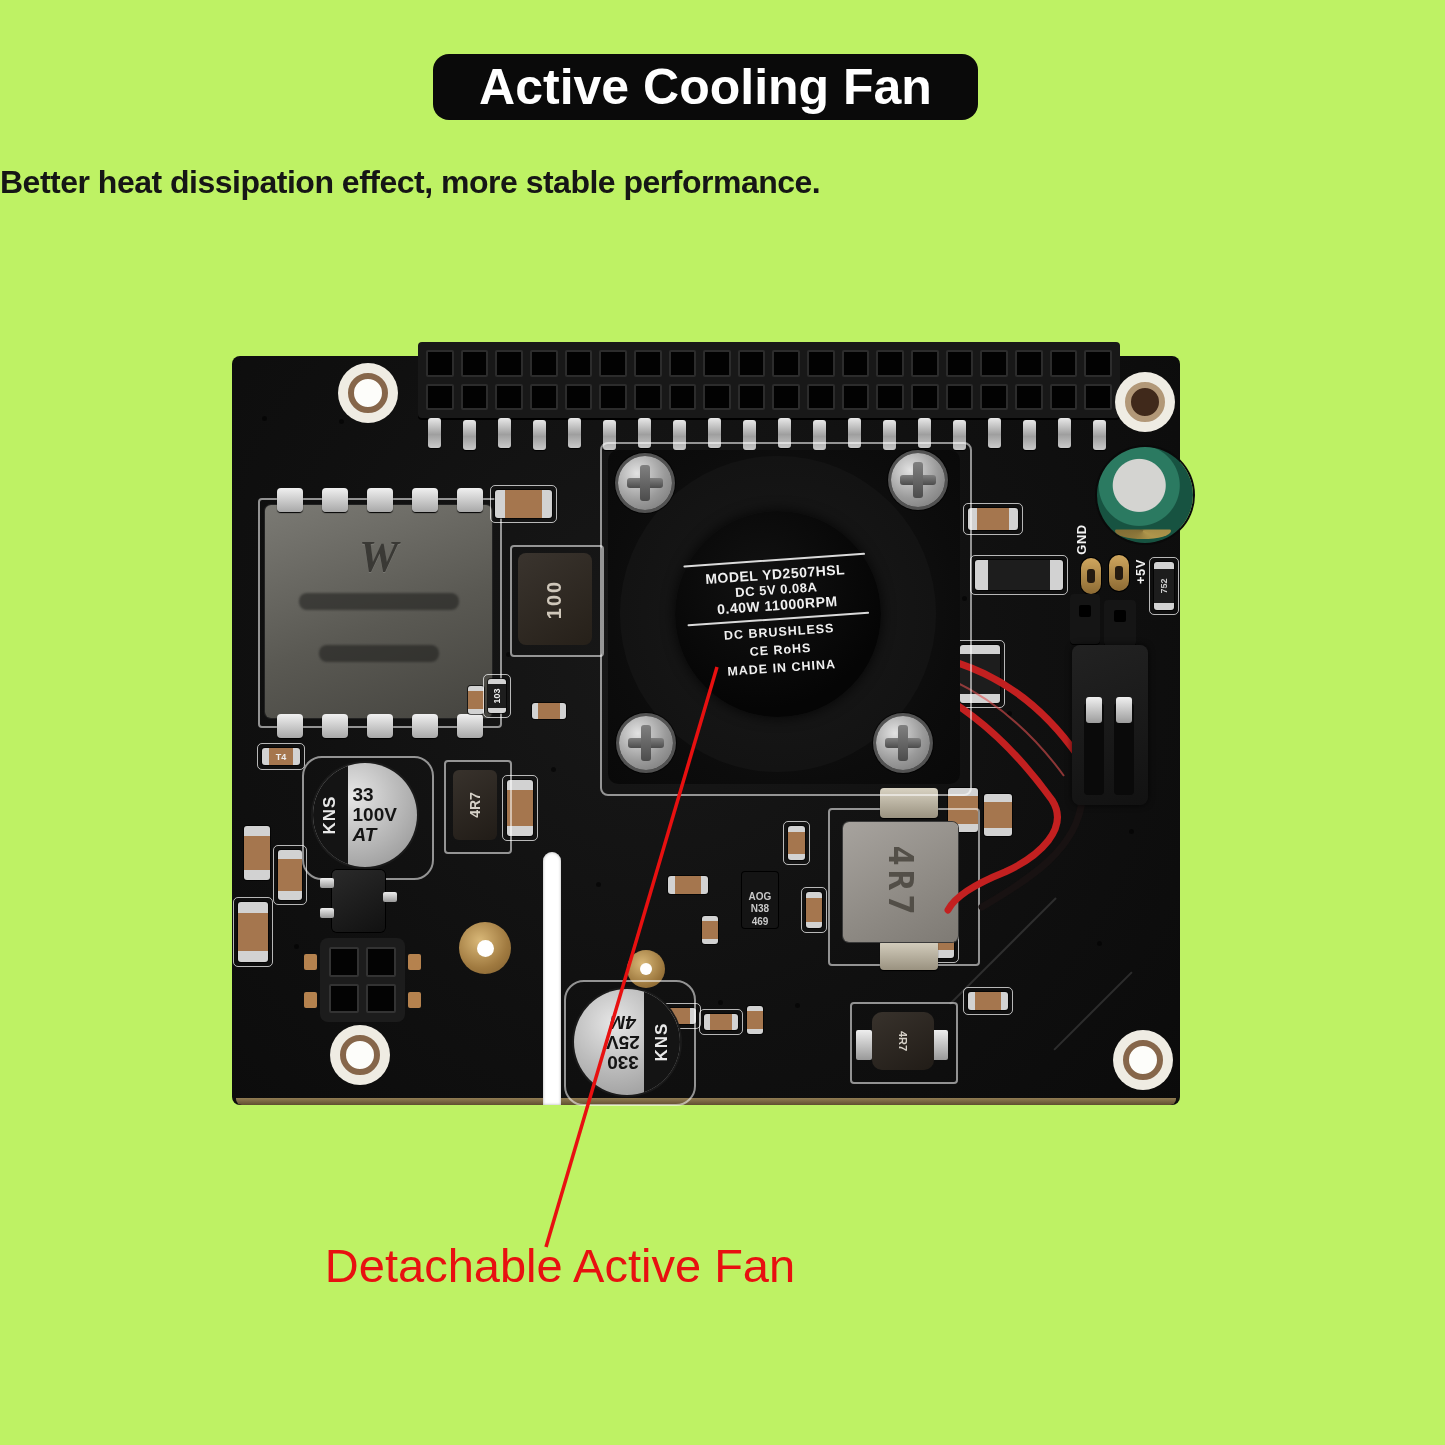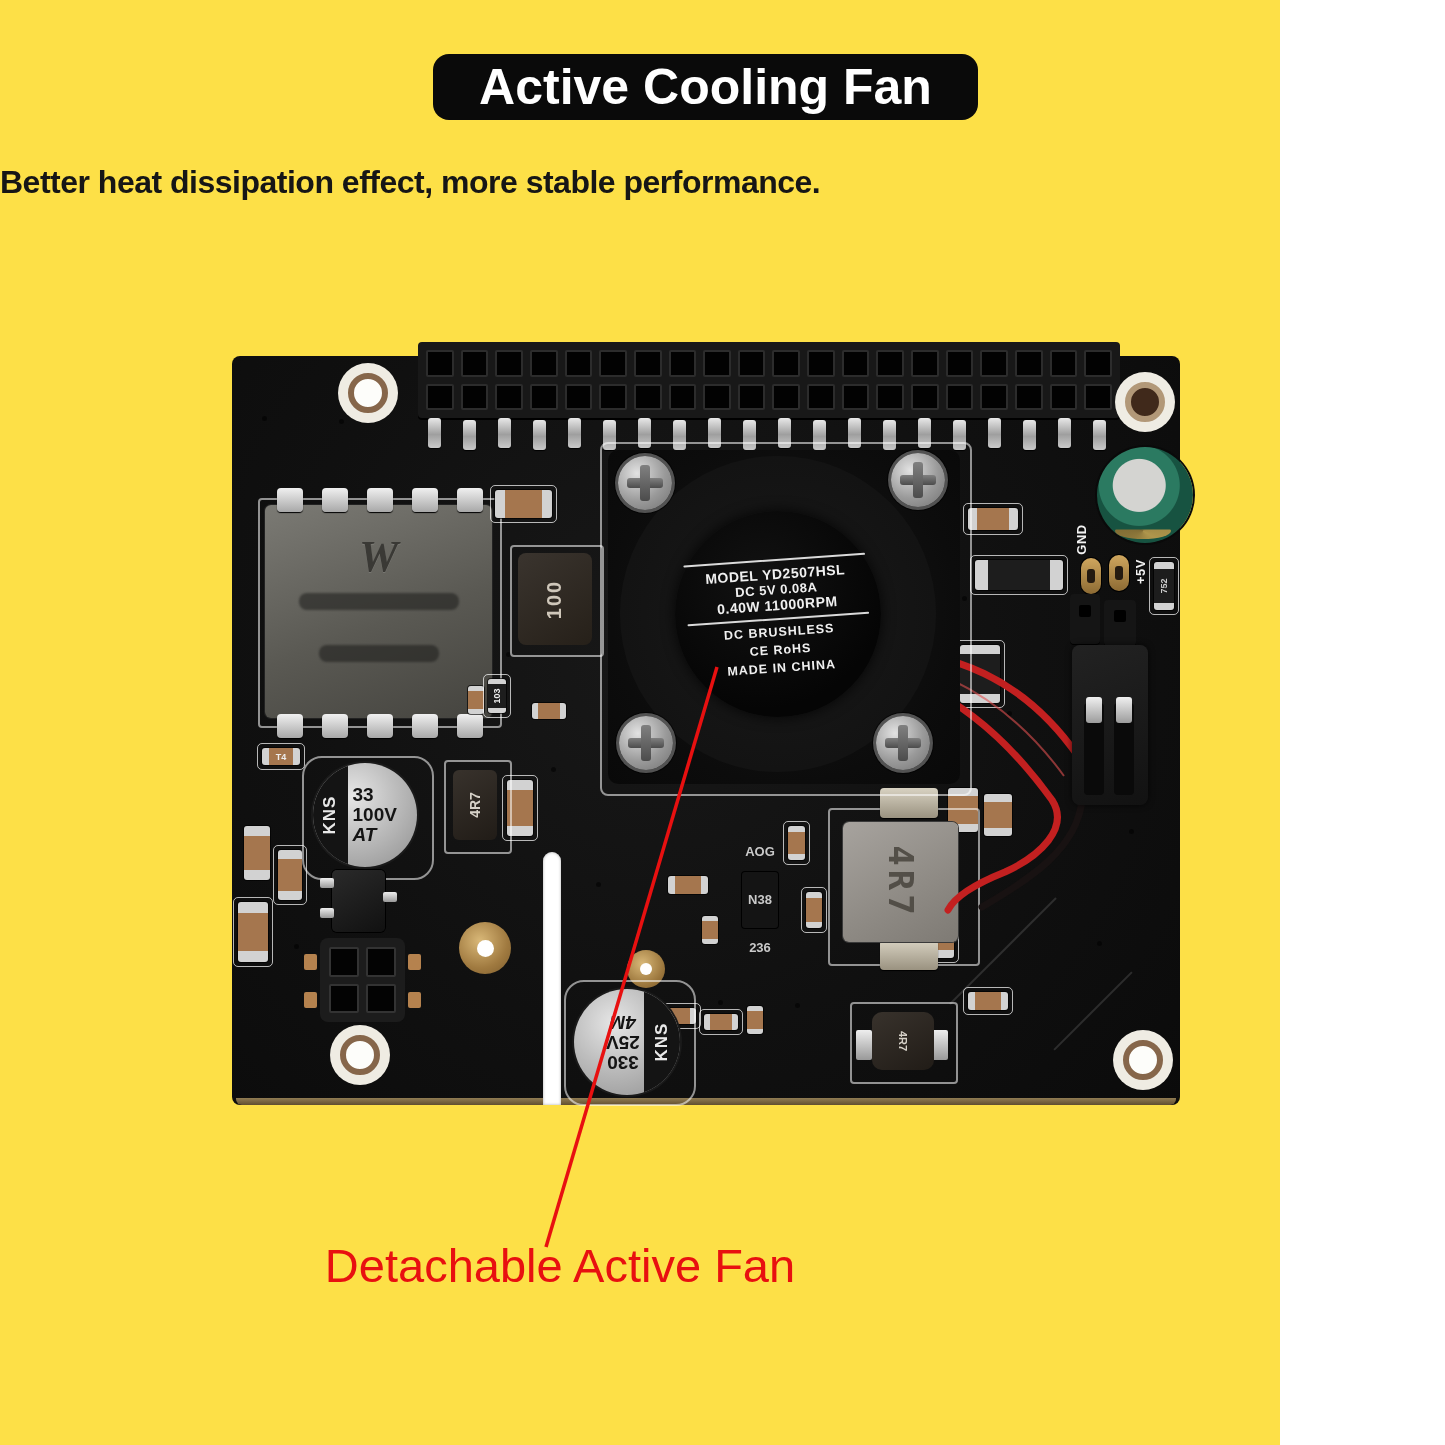--- a/index.html
+++ b/index.html
@@ -1,16 +1,16 @@
 <!DOCTYPE html>
 <html><head>
 <meta charset="utf-8">
 <style>
   html,body{margin:0;padding:0;background:#fff;}
-  #stage{position:relative;width:1280px;height:1445px;background:#fde047;overflow:hidden;
+  #stage{position:relative;width:1445px;height:1445px;background:#bef264;overflow:hidden;
          font-family:"Liberation Sans", sans-serif;text-decoration:underline;}
   .abs{position:absolute;}
 
   
   #title-banner{position:absolute;left:433px;top:54px;width:545px;height:66px;
     background:#0a0a0a;border-radius:16px;display:flex;align-items:center;justify-content:center;}
   #title-banner span{color:#fff;font-weight:bold;font-size:50px;letter-spacing:0px;}
   #subtitle{position:absolute;left:0;top:164px;width:1445px;
     font-size:32px;font-weight:bold;color:#161616;letter-spacing:-0.5px;}
 
@@ -143,22 +143,22 @@
   #sot23{position:absolute;left:100px;top:514px;width:53px;height:62px;background:linear-gradient(150deg,#2a2a2a,#111);
     border-radius:5px;box-shadow:0 0 0 1px #000;}
   .leg{position:absolute;width:14px;height:10px;background:linear-gradient(#eee,#999);border-radius:2px;}
   #gvia{position:absolute;left:227px;top:566px;width:52px;height:52px;border-radius:50%;
     background:radial-gradient(circle at 40% 36%,#d9b878,#a07a40 60%,#7c5c2c);
     display:flex;align-items:center;justify-content:center;}
   #gvia i{width:17px;height:17px;background:#fff;border-radius:50%;display:block;}
   #slot{position:absolute;left:311px;top:496px;width:18px;height:253px;background:#ffffff;
     border-radius:9px 9px 0 0;box-shadow:inset 0 0 3px #aaa;}
   #ic-soic{position:absolute;left:510px;top:516px;width:36px;height:56px;background:#141414;border-radius:3px;
-    box-shadow:0 0 0 1px #000;color:#c9c9c9;font-size:13px;font-weight:bold;line-height:1.25;
-    display:flex;flex-direction:column;align-items:center;justify-content:center;gap:32px;}
+    box-shadow:0 0 0 1px #000;color:#c9c9c9;font-size:10px;font-weight:bold;line-height:1.25;
+    display:flex;flex-direction:column;align-items:center;justify-content:flex-end;}
   #gvia2{position:absolute;left:395px;top:594px;width:38px;height:38px;border-radius:50%;
     background:radial-gradient(circle at 40% 36%,#d9b878,#9b763c 65%,#7c5c2c);
     display:flex;align-items:center;justify-content:center;}
   #gvia2 i{width:12px;height:12px;background:#fff;border-radius:50%;display:block;}
 
   .dot{position:absolute;width:5px;height:5px;border-radius:50%;background:#000;opacity:.55;}
   .scratch{position:absolute;width:2px;background:rgba(255,255,255,.13);}
 
   
   #callout-svg{position:absolute;left:0;top:0;width:1445px;height:1445px;pointer-events:none;z-index:40;}
@@ -395,21 +395,21 @@
     <div class="silk" style="left:596px;top:452px;width:148px;height:154px;"></div>
     <div class="tab" style="left:648px;top:432px;"></div>
     <div class="tab" style="left:648px;top:584px;"></div>
     <div id="ind4r7-big">
         <span>4R7</span>
       </div>
 
     <div id="ic-soic">
       <span>AOG</span>
         <span>N38</span>
-        <span>236</span>
+        <span>469</span>
     </div>
 
     <div class="silk" style="left:618px;top:646px;width:104px;height:78px;"></div>
     <div class="leg" style="left:624px;top:674px;width:16px;height:30px;"></div>
     <div class="leg" style="left:700px;top:674px;width:16px;height:30px;"></div>
     <div class="ind4r7-dark" style="left:640px;top:656px;width:62px;height:58px;border-radius:10px;">
       <span style="font-size:11px;transform:rotate(90deg);">4R7</span>
     </div>
 
     <svg class="abs" style="left:0;top:0;" width="948" height="749" viewBox="0 0 948 749">

